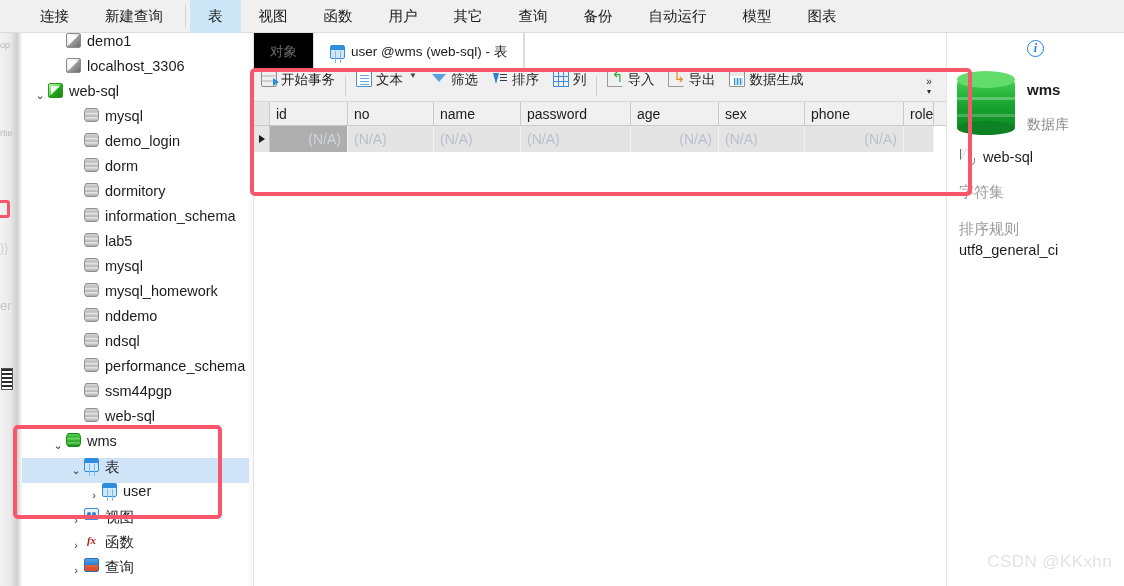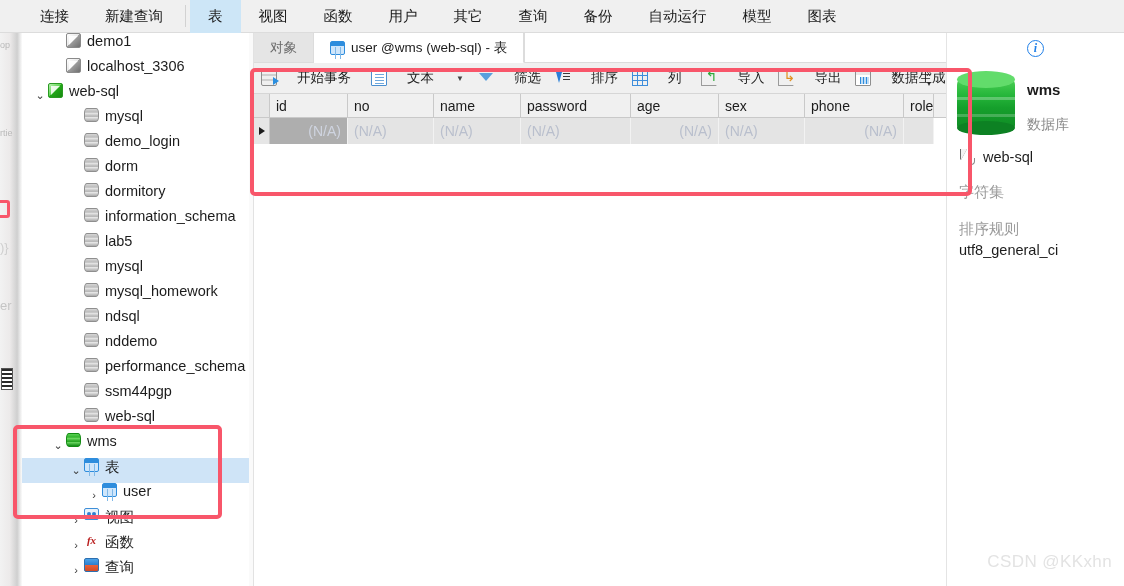--- a/index.html
+++ b/index.html
@@ -143,21 +143,21 @@
   }
 
   
   .main {
     position: absolute; left: 254px; top: 33px;
     width: 692px; height: 553px;
     background: #ffffff;
   }
   .tabbar {
     position: relative;
-    height: 30px; background: #e5e5e5;
+    height: 38px; background: #000000;
     border-bottom: 1px solid #dcdcdc;
     display: flex; align-items: stretch;
   }
   .tab {
     display: flex; align-items: center; gap: 6px;
     padding: 0 16px; font-size: 13.5px; color: #6a6a6a;
     border-right: 1px solid #dcdcdc; white-space: nowrap;
   }
   .tab.active {
     background: #ffffff; color: #1c1c1c;
@@ -166,21 +166,21 @@
   .tab-blank { flex: 1 1 auto; background: #ffffff; border-left: 1px solid #dcdcdc; }
 
   
   .grid-toolbar {
     position: relative;
     height: 31px; background: #f0f0f0;
     border-bottom: 1px solid #d6d6d6;
     display: flex; align-items: center;
   }
   .tb-btn {
-    display: flex; align-items: center; gap: 20px;
+    display: flex; align-items: flex-start; gap: 4px;
     height: 31px; padding: 0 7px;
     font-size: 13.5px; color: #1c1c1c; white-space: nowrap;
   }
   .tb-sep { width: 1px; height: 20px; background: #cfcfcf; margin: 0 3px; }
   .tb-caret { font-size: 8px; color: #444; margin-left: 2px; }
   .tb-overflow {
     position: absolute; right: 6px; top: 0;
     height: 31px; width: 22px;
     display: flex; flex-direction: column;
     align-items: center; justify-content: center;
@@ -471,27 +471,27 @@
         <div class="tree-row">
           <span style="width:46px;flex:0 0 46px"></span>
           <span class="twisty"></span>
           <span class="ico ico-db"></span>
           <span class="tree-label">mysql_homework</span>
         </div>
         <div class="tree-row">
           <span style="width:46px;flex:0 0 46px"></span>
           <span class="twisty"></span>
           <span class="ico ico-db"></span>
+          <span class="tree-label">nddemo</span>
+        </div>
+        <div class="tree-row">
+          <span style="width:46px;flex:0 0 46px"></span>
+          <span class="twisty"></span>
+          <span class="ico ico-db"></span>
           <span class="tree-label">ndsql</span>
-        </div>
-        <div class="tree-row">
-          <span style="width:46px;flex:0 0 46px"></span>
-          <span class="twisty"></span>
-          <span class="ico ico-db"></span>
-          <span class="tree-label">nddemo</span>
         </div>
         <div class="tree-row">
           <span style="width:46px;flex:0 0 46px"></span>
           <span class="twisty"></span>
           <span class="ico ico-db"></span>
           <span class="tree-label">performance_schema</span>
         </div>
         <div class="tree-row">
           <span style="width:46px;flex:0 0 46px"></span>
           <span class="twisty"></span>

